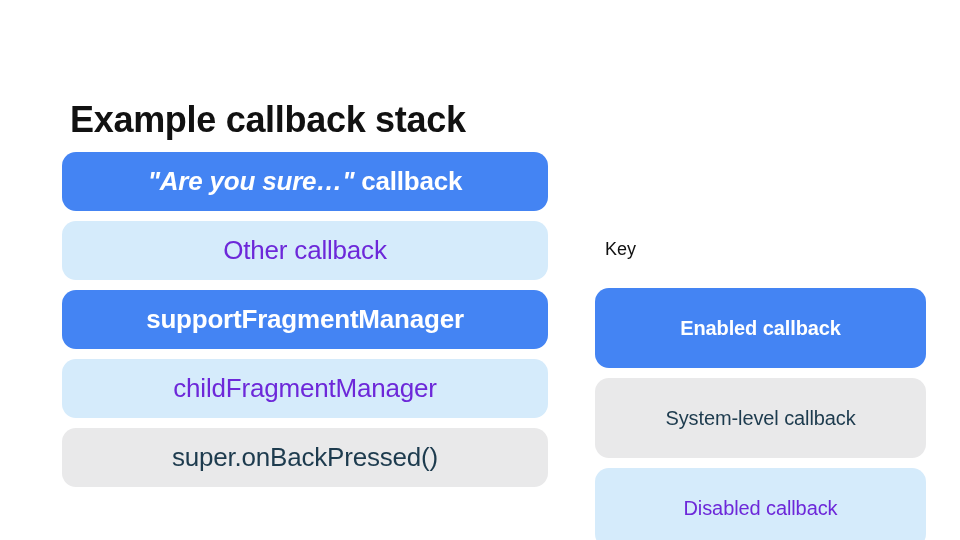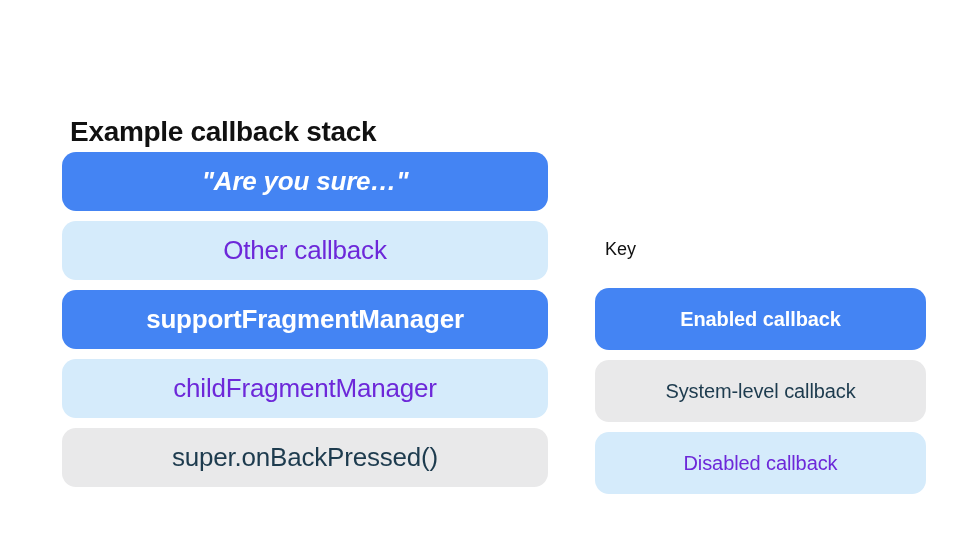--- a/index.html
+++ b/index.html
@@ -11,25 +11,24 @@
     overflow: hidden;
   }
   .canvas {
     position: absolute;
     width: 960px; height: 540px;
     background: #ffffff;
   }
   .diagram-title {
     position: absolute;
     left: 70px; top: 99px;
-    font-size: 28px;
+    font-size: 36px;
     font-weight: 600;
     letter-spacing: -0.3px;
     color: #111111;
-    margin-top: 17px;
   }
   .stack {
     position: absolute;
     left: 62px; top: 152px;
     width: 486px;
     display: flex;
     flex-direction: column;
     gap: 10px;
   }
   .stack-box {
@@ -57,38 +56,38 @@
   }
   .key-list {
     position: absolute;
     left: 595px; top: 288px;
     width: 331px;
     display: flex;
     flex-direction: column;
     gap: 10px;
   }
   .key-box {
-    height: 62px;
+    height: 80px;
     border-radius: 14px;
     display: flex;
     align-items: center;
     justify-content: center;
     font-size: 20px;
     letter-spacing: -0.1px;
   }
 </style>
 </head>
 <body>
 
 <div class="canvas">
 
   <div class="diagram-title">Example callback stack</div>
 
   <div class="stack">
-    <div class="stack-box box-enabled bold"><span class="italic">"Are you sure…"</span></div>
+    <div class="stack-box box-enabled bold"><span class="italic">"Are you sure…"</span><span> callback</span></div>
     <div class="stack-box box-disabled">Other callback</div>
     <div class="stack-box box-enabled bold">supportFragmentManager</div>
     <div class="stack-box box-disabled">childFragmentManager</div>
     <div class="stack-box box-system">super.onBackPressed()</div>
   </div>
 
   <div class="key-heading">Key</div>
 
   <div class="key-list">
     <div class="key-box box-enabled bold">Enabled callback</div>

